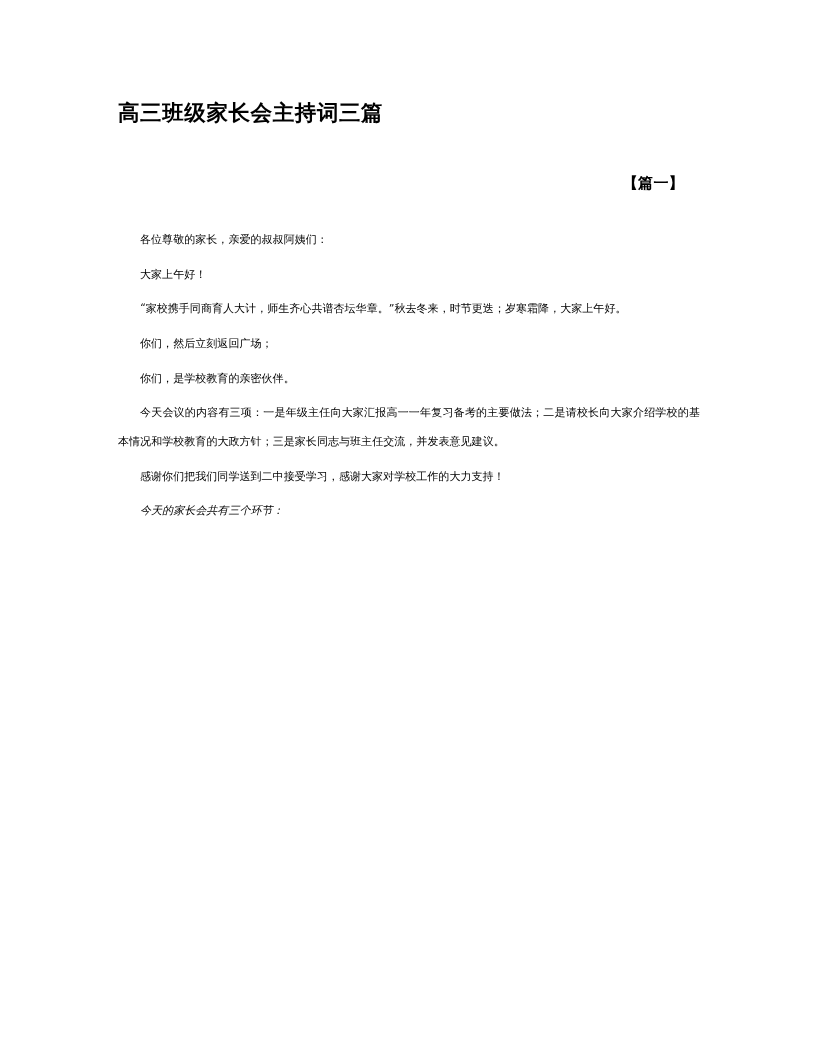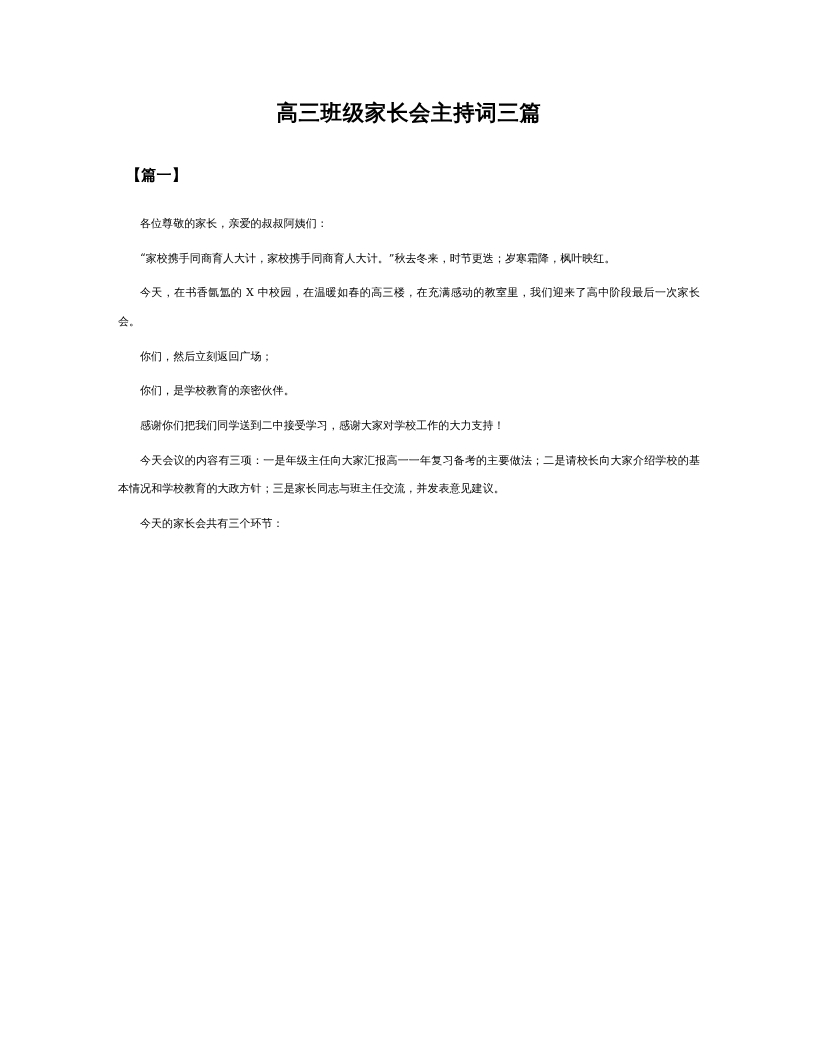--- a/index.html
+++ b/index.html
@@ -20,68 +20,68 @@
   }
   .content {
     position: absolute;
     left: 118px;
     top: 0;
     width: 582px;
   }
   .doc-title {
     font-size: 21.5px;
     font-weight: bold;
-    text-align: center;
     letter-spacing: 0.6px;
     margin: 0;
     padding-top: 98px;
     line-height: 30px;
     font-family: "DejaVu Serif", "Liberation Serif", serif;
   }
   .section-label {
     font-size: 15px;
     font-weight: bold;
-    text-align: left;
-    margin: 8px;
+    text-align: right;
+    margin: 16px;
     padding-top: 27px;
     line-height: 24px;
     letter-spacing: 0.3px;
   }
   .body-block {
     padding-top: 15px;
   }
   p.para {
     font-size: 11px;
     line-height: 28.5px;
     margin: 0 0 6.2px 0;
     text-align: justify;
     text-justify: inter-ideograph;
     text-indent: 2em;
     letter-spacing: 0.05px;
     word-break: break-all;
   }
   p.para:last-child {
     margin-bottom: 0;
+    font-style: italic;
   }
 </style>
 </head>
 <body>
 
 <div class="page">
   <div class="content">
 
     <h1 class="doc-title">高三班级家长会主持词三篇</h1>
 
     <p class="section-label">【篇一】</p>
 
     <div class="body-block">
       <p class="para">各位尊敬的家长，亲爱的叔叔阿姨们：</p>
-      <p class="para">“家校携手同商育人大计，家校携手同商育人大计。”秋去冬来，时节更迭；岁寒霜降，枫叶映红。</p>
-      <p class="para">今天，在书香氤氲的 X 中校园，在温暖如春的高三楼，在充满感动的教室里，我们迎来了高中阶段最后一次家长会。</p>
+      <p class="para">大家上午好！</p>
+      <p class="para">“家校携手同商育人大计，师生齐心共谱杏坛华章。”秋去冬来，时节更迭；岁寒霜降，大家上午好。</p>
       <p class="para">你们，然后立刻返回广场；</p>
       <p class="para">你们，是学校教育的亲密伙伴。</p>
+      <p class="para">今天会议的内容有三项：一是年级主任向大家汇报高一一年复习备考的主要做法；二是请校长向大家介绍学校的基本情况和学校教育的大政方针；三是家长同志与班主任交流，并发表意见建议。</p>
       <p class="para">感谢你们把我们同学送到二中接受学习，感谢大家对学校工作的大力支持！</p>
-      <p class="para">今天会议的内容有三项：一是年级主任向大家汇报高一一年复习备考的主要做法；二是请校长向大家介绍学校的基本情况和学校教育的大政方针；三是家长同志与班主任交流，并发表意见建议。</p>
       <p class="para">今天的家长会共有三个环节：</p>
     </div>
 
   </div>
 </div>
 
 </body></html>

